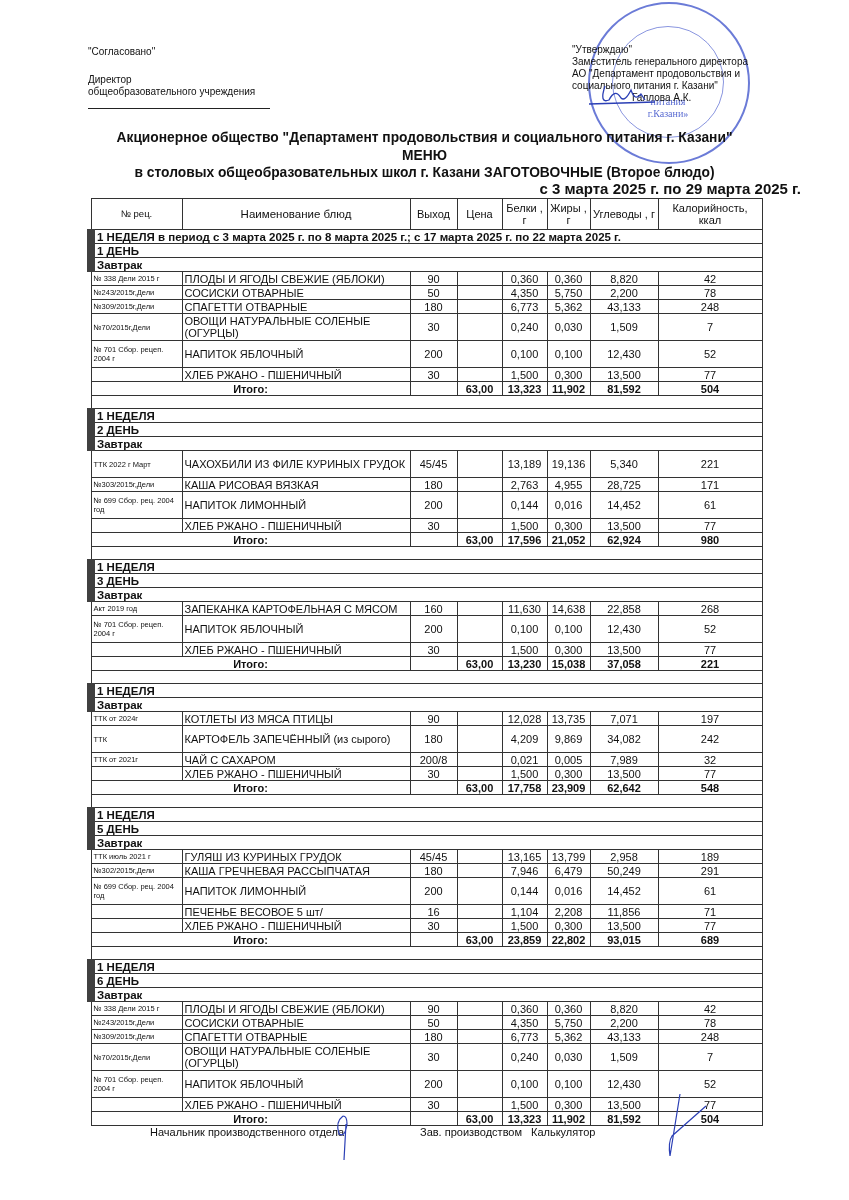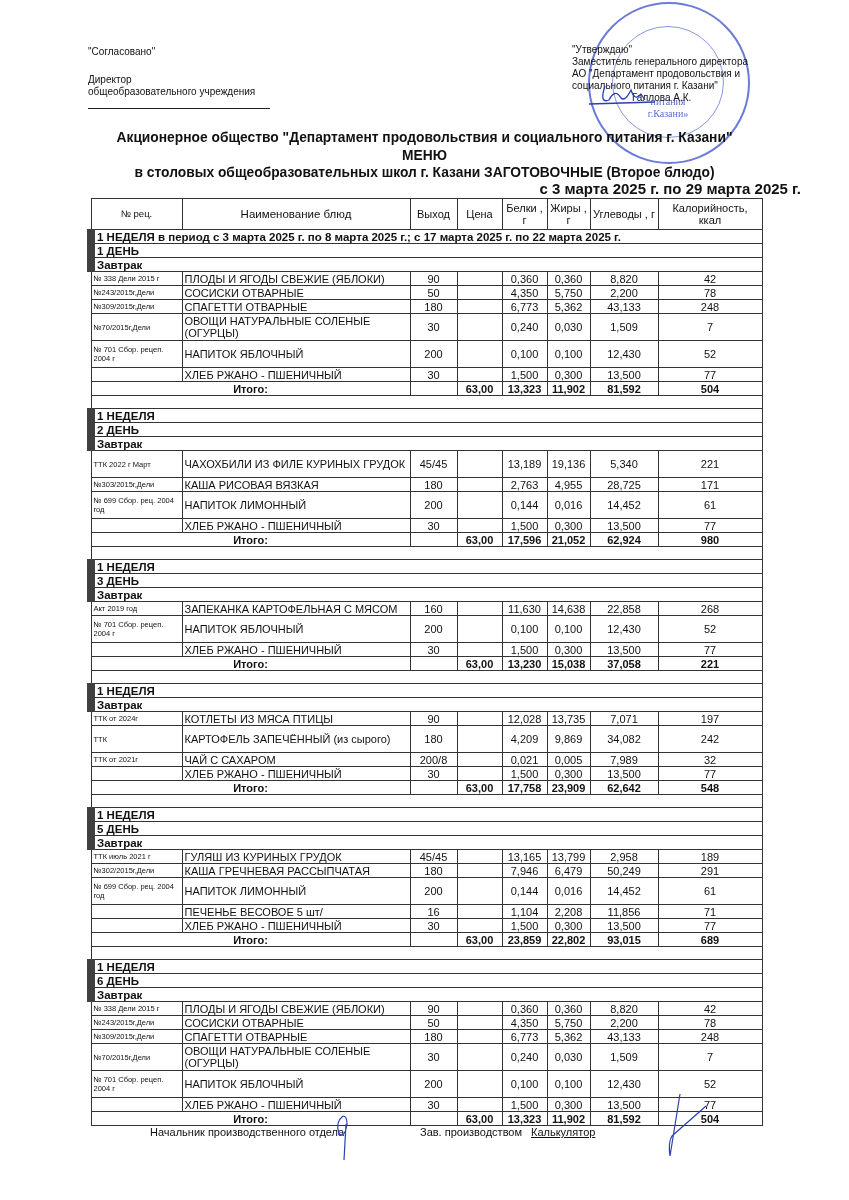--- a/index.html
+++ b/index.html
@@ -27,21 +27,21 @@
   .num { text-align:center; }
   .sec { font-weight:bold; font-size:11.5px; border-left:8px solid #404040; }
   .total td { font-weight:bold; }
   .total .lbl { text-align:center; }
   .spacer td { height:12px; border-left:1px solid #333; border-right:1px solid #333; }
   .tall td { height:26px; }
   .wrap { white-space:normal; }
   .footer { top:1126px; font-size:11px; }
   .f1 { left:104px;margin-left:46px; }
   .f2 { left:420px; }
-  .f3 { left:531px;text-decoration:underline; }
+  .f3 { left:531px; }
   .sig-svg { position:absolute; }
 </style>
 </head>
 <body>
 
 <div class="abs small agreed">"Согласовано"</div>
 <div class="abs small director">
   <div>Директор</div>
   <div>общеобразовательного учреждения</div>
 </div>

